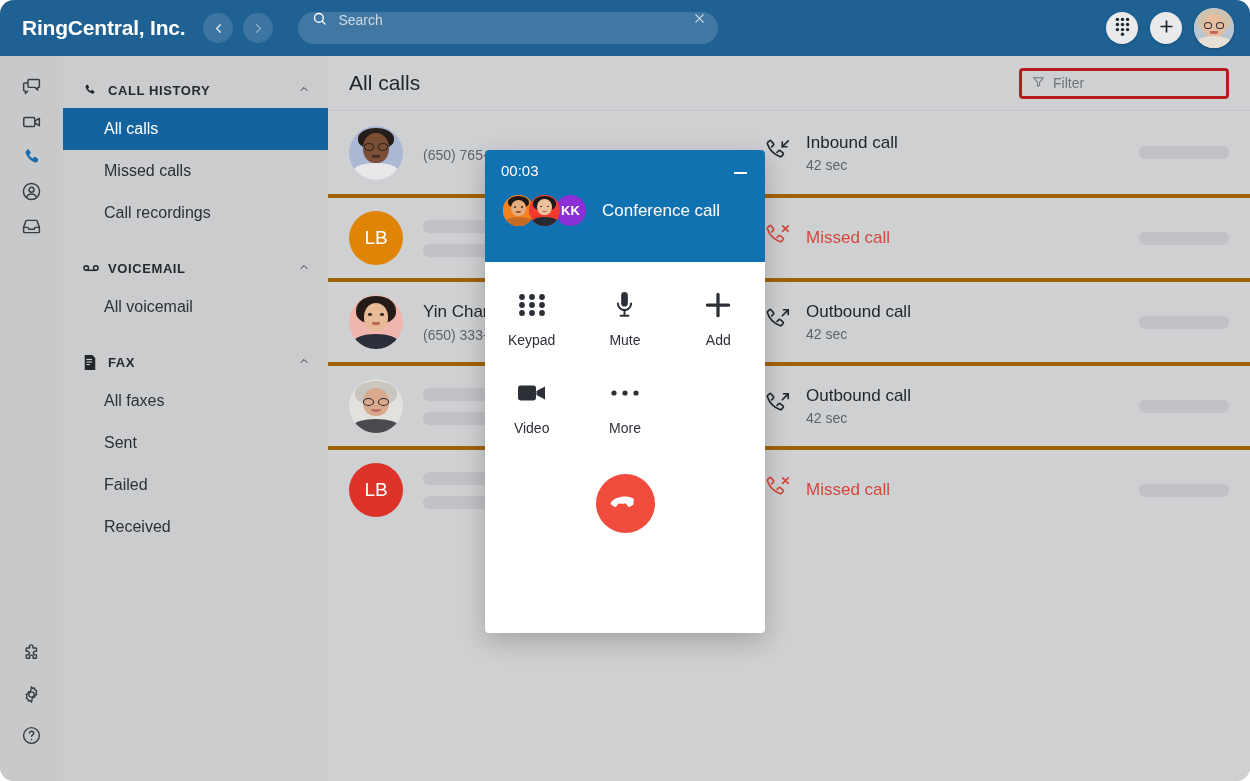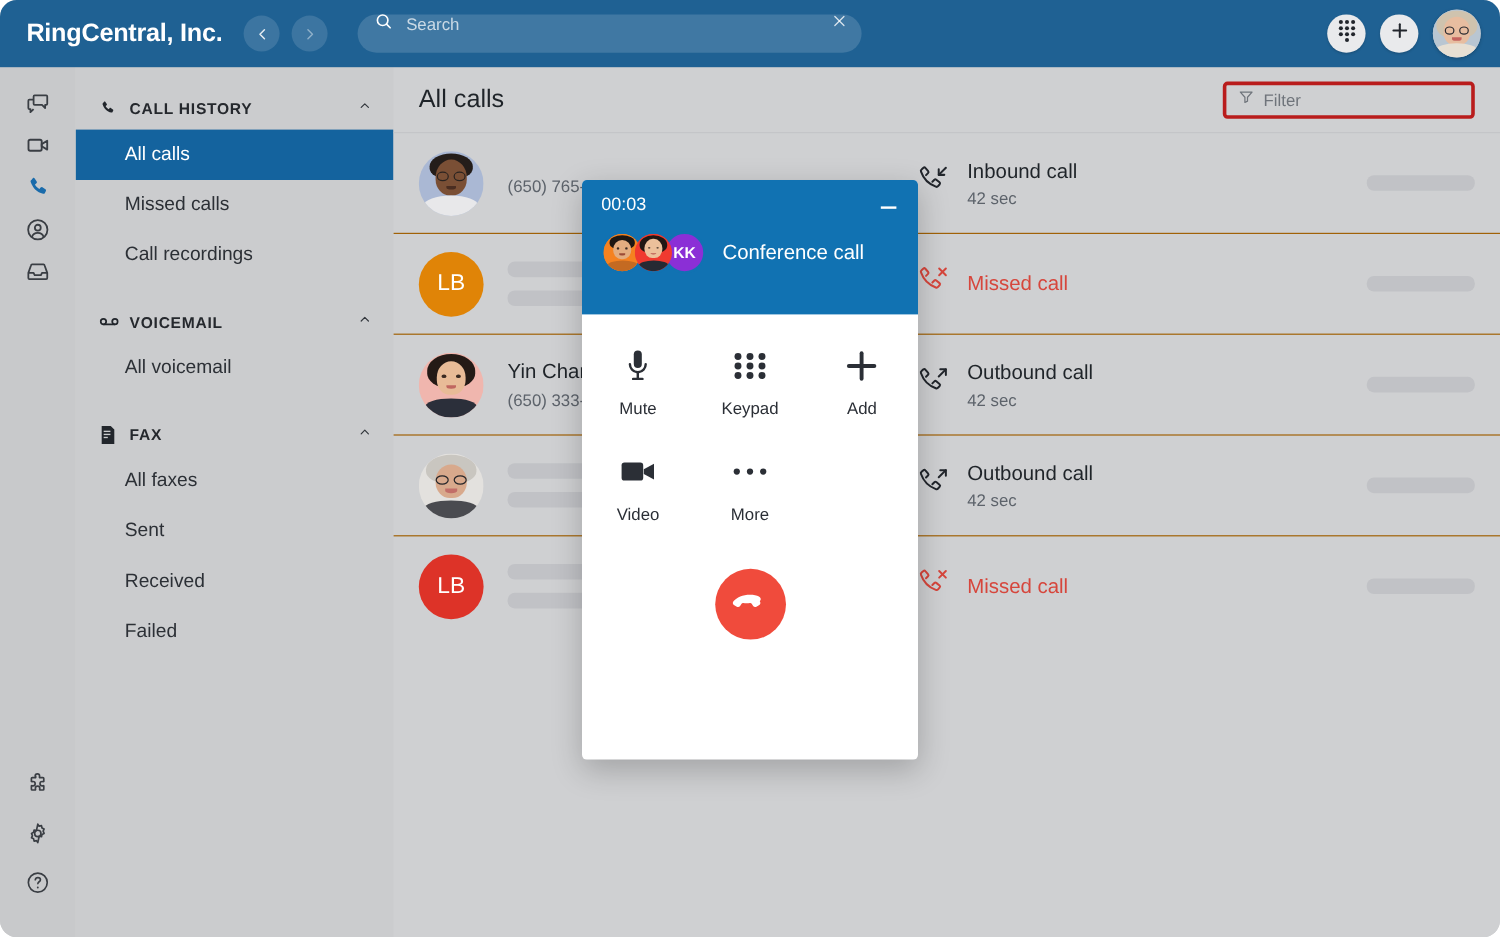--- a/index.html
+++ b/index.html
@@ -157,21 +157,21 @@
     padding: 0 10px;
     background: transparent;
   }
   .filter-box .ftext {
     font-size: 14px; color: #6f747b; margin-left: 8px;
   }
   .call-list { }
   .call-row {
     height: 84px;
     display: flex; align-items: center;
-    border-top: 1px solid #a16207;
+    border-top: 4px solid #a16207;
     padding: 0 21px 0 21px;
   }
   .call-row:first-child { border-top: 1px solid #c4c5c8; }
   .row-avatar {
     width: 54px; height: 54px; border-radius: 50%;
     overflow: hidden; flex: 0 0 auto;
     display: flex; align-items: center; justify-content: center;
     color: #fff; font-size: 19px;
   }
   .row-info { margin-left: 20px; width: 330px; }
@@ -482,24 +482,24 @@
           </svg>
       </span>
     </div>
     <div class="nav-item">
       <span>All faxes</span>
     </div>
     <div class="nav-item">
       <span>Sent</span>
     </div>
     <div class="nav-item">
+      <span>Failed</span>
+    </div>
+    <div class="nav-item">
       <span>Received</span>
-    </div>
-    <div class="nav-item">
-      <span>Failed</span>
     </div>
 
   </div>
 
   <div class="main">
     <div class="main-head">
       <div class="main-title">All calls</div>
       <div class="filter-box">
         <span>
           <svg width="13" height="13" viewBox="0 0 24 24" fill="none" stroke="#6f747b" stroke-width="1.9" stroke-linejoin="round">
@@ -692,45 +692,45 @@
         </div>
         <div class="cd-title">Conference call</div>
       </div>
     </div>
 
     <div class="cd-body">
       <div class="cd-grid">
 
         <div class="cd-ctrl">
           <span class="ci">
-            <svg width="27" height="29" viewBox="0 0 24 26" fill="#2b2f36">
-              <rect x="9" y="1" width="6" height="13" rx="3"></rect>
-              <path d="M5.2 11.2a.9.9 0 0 1 1.8 0 5 5 0 0 0 10 0 .9.9 0 0 1 1.8 0 6.8 6.8 0 0 1-5.9 6.7v3.4h2.6a.9.9 0 0 1 0 1.8H8.5a.9.9 0 0 1 0-1.8h2.6v-3.4a6.8 6.8 0 0 1-5.9-6.7z"></path>
-            </svg>
-          </span>
-          <span class="cl">Mute</span>
-        </div>
-
-        <div class="cd-ctrl">
-          <span class="ci">
             <svg width="28" height="24" viewBox="0 0 28 24" fill="#2b2f36">
               <circle cx="4" cy="4" r="2.9"></circle>
                 <circle cx="14" cy="4" r="2.9"></circle>
                 <circle cx="24" cy="4" r="2.9"></circle>
               <circle cx="4" cy="12" r="2.9"></circle>
                 <circle cx="14" cy="12" r="2.9"></circle>
                 <circle cx="24" cy="12" r="2.9"></circle>
               <circle cx="4" cy="20" r="2.9"></circle>
                 <circle cx="14" cy="20" r="2.9"></circle>
                 <circle cx="24" cy="20" r="2.9"></circle>
             </svg>
           </span>
           <span class="cl">Keypad</span>
         </div>
 
+        <div class="cd-ctrl">
+          <span class="ci">
+            <svg width="27" height="29" viewBox="0 0 24 26" fill="#2b2f36">
+              <rect x="9" y="1" width="6" height="13" rx="3"></rect>
+              <path d="M5.2 11.2a.9.9 0 0 1 1.8 0 5 5 0 0 0 10 0 .9.9 0 0 1 1.8 0 6.8 6.8 0 0 1-5.9 6.7v3.4h2.6a.9.9 0 0 1 0 1.8H8.5a.9.9 0 0 1 0-1.8h2.6v-3.4a6.8 6.8 0 0 1-5.9-6.7z"></path>
+            </svg>
+          </span>
+          <span class="cl">Mute</span>
+        </div>
+
 
         <div class="cd-ctrl">
           <span class="ci">
             <svg width="30" height="30" viewBox="0 0 24 24" fill="none" stroke="#2b2f36" stroke-width="2.6" stroke-linecap="round">
               <line x1="12" y1="3.5" x2="12" y2="20.5"></line>
                 <line x1="3.5" y1="12" x2="20.5" y2="12"></line>
             </svg>
           </span>
           <span class="cl">Add</span>
         </div>

